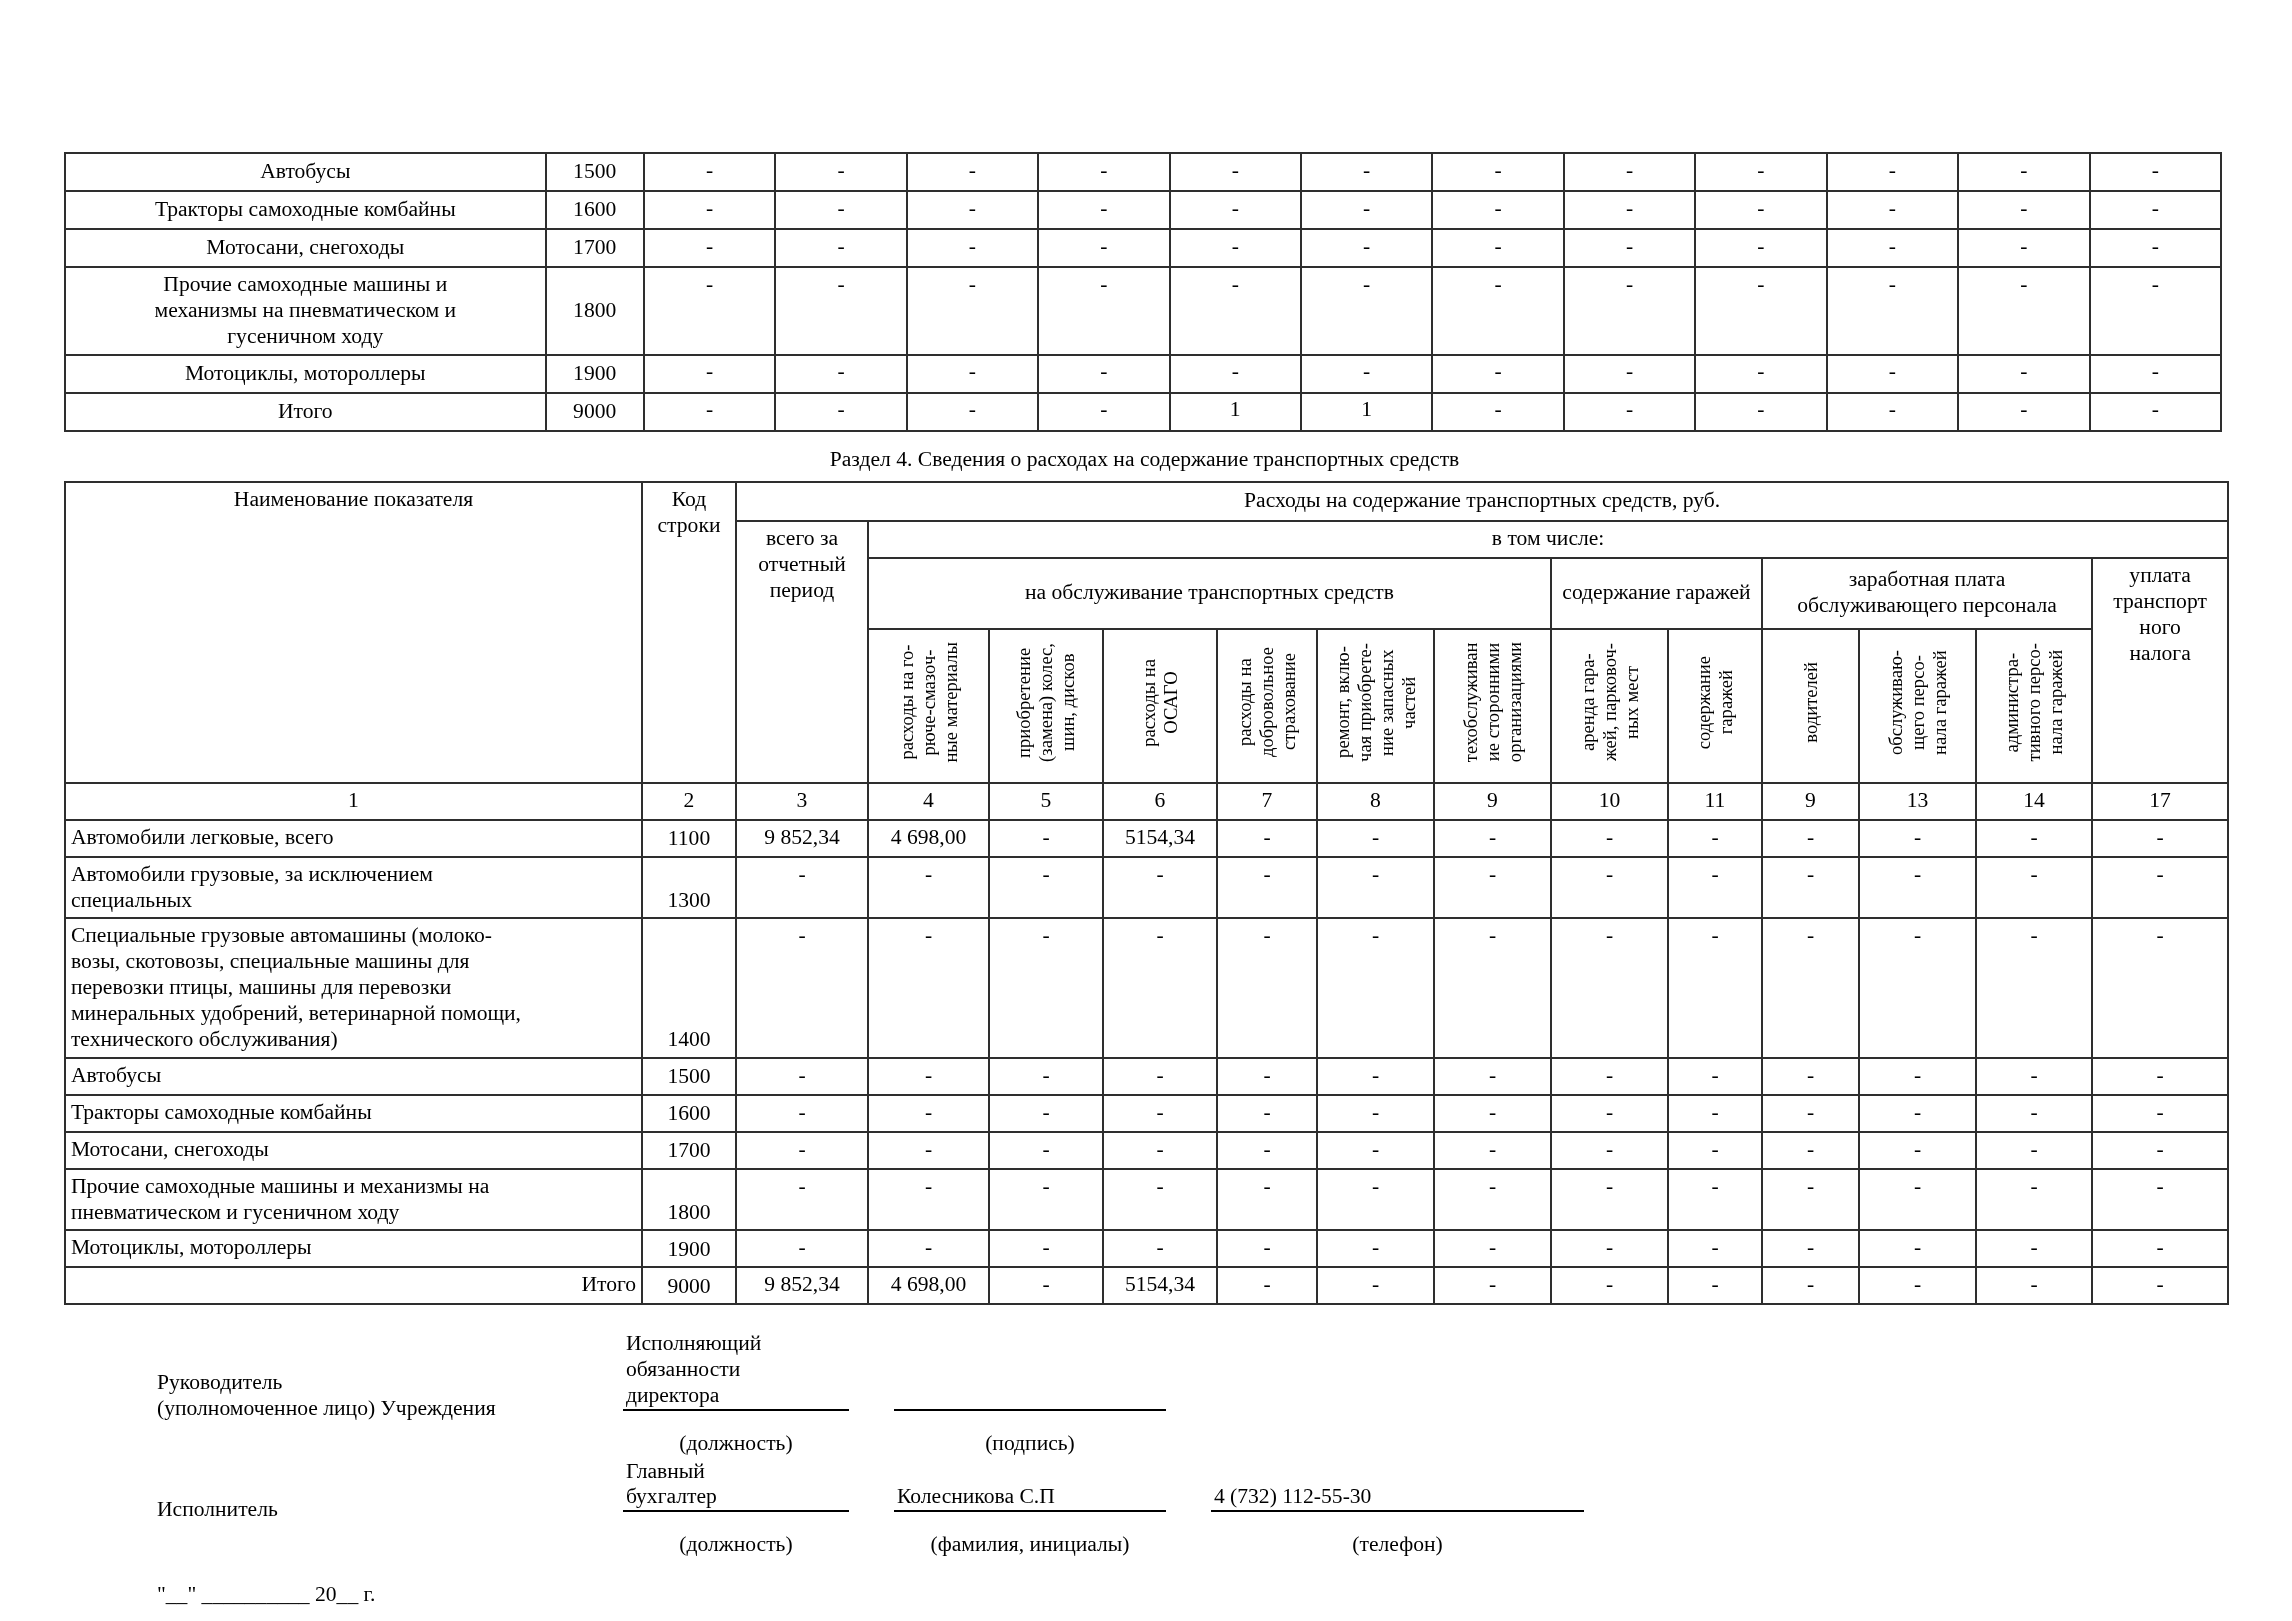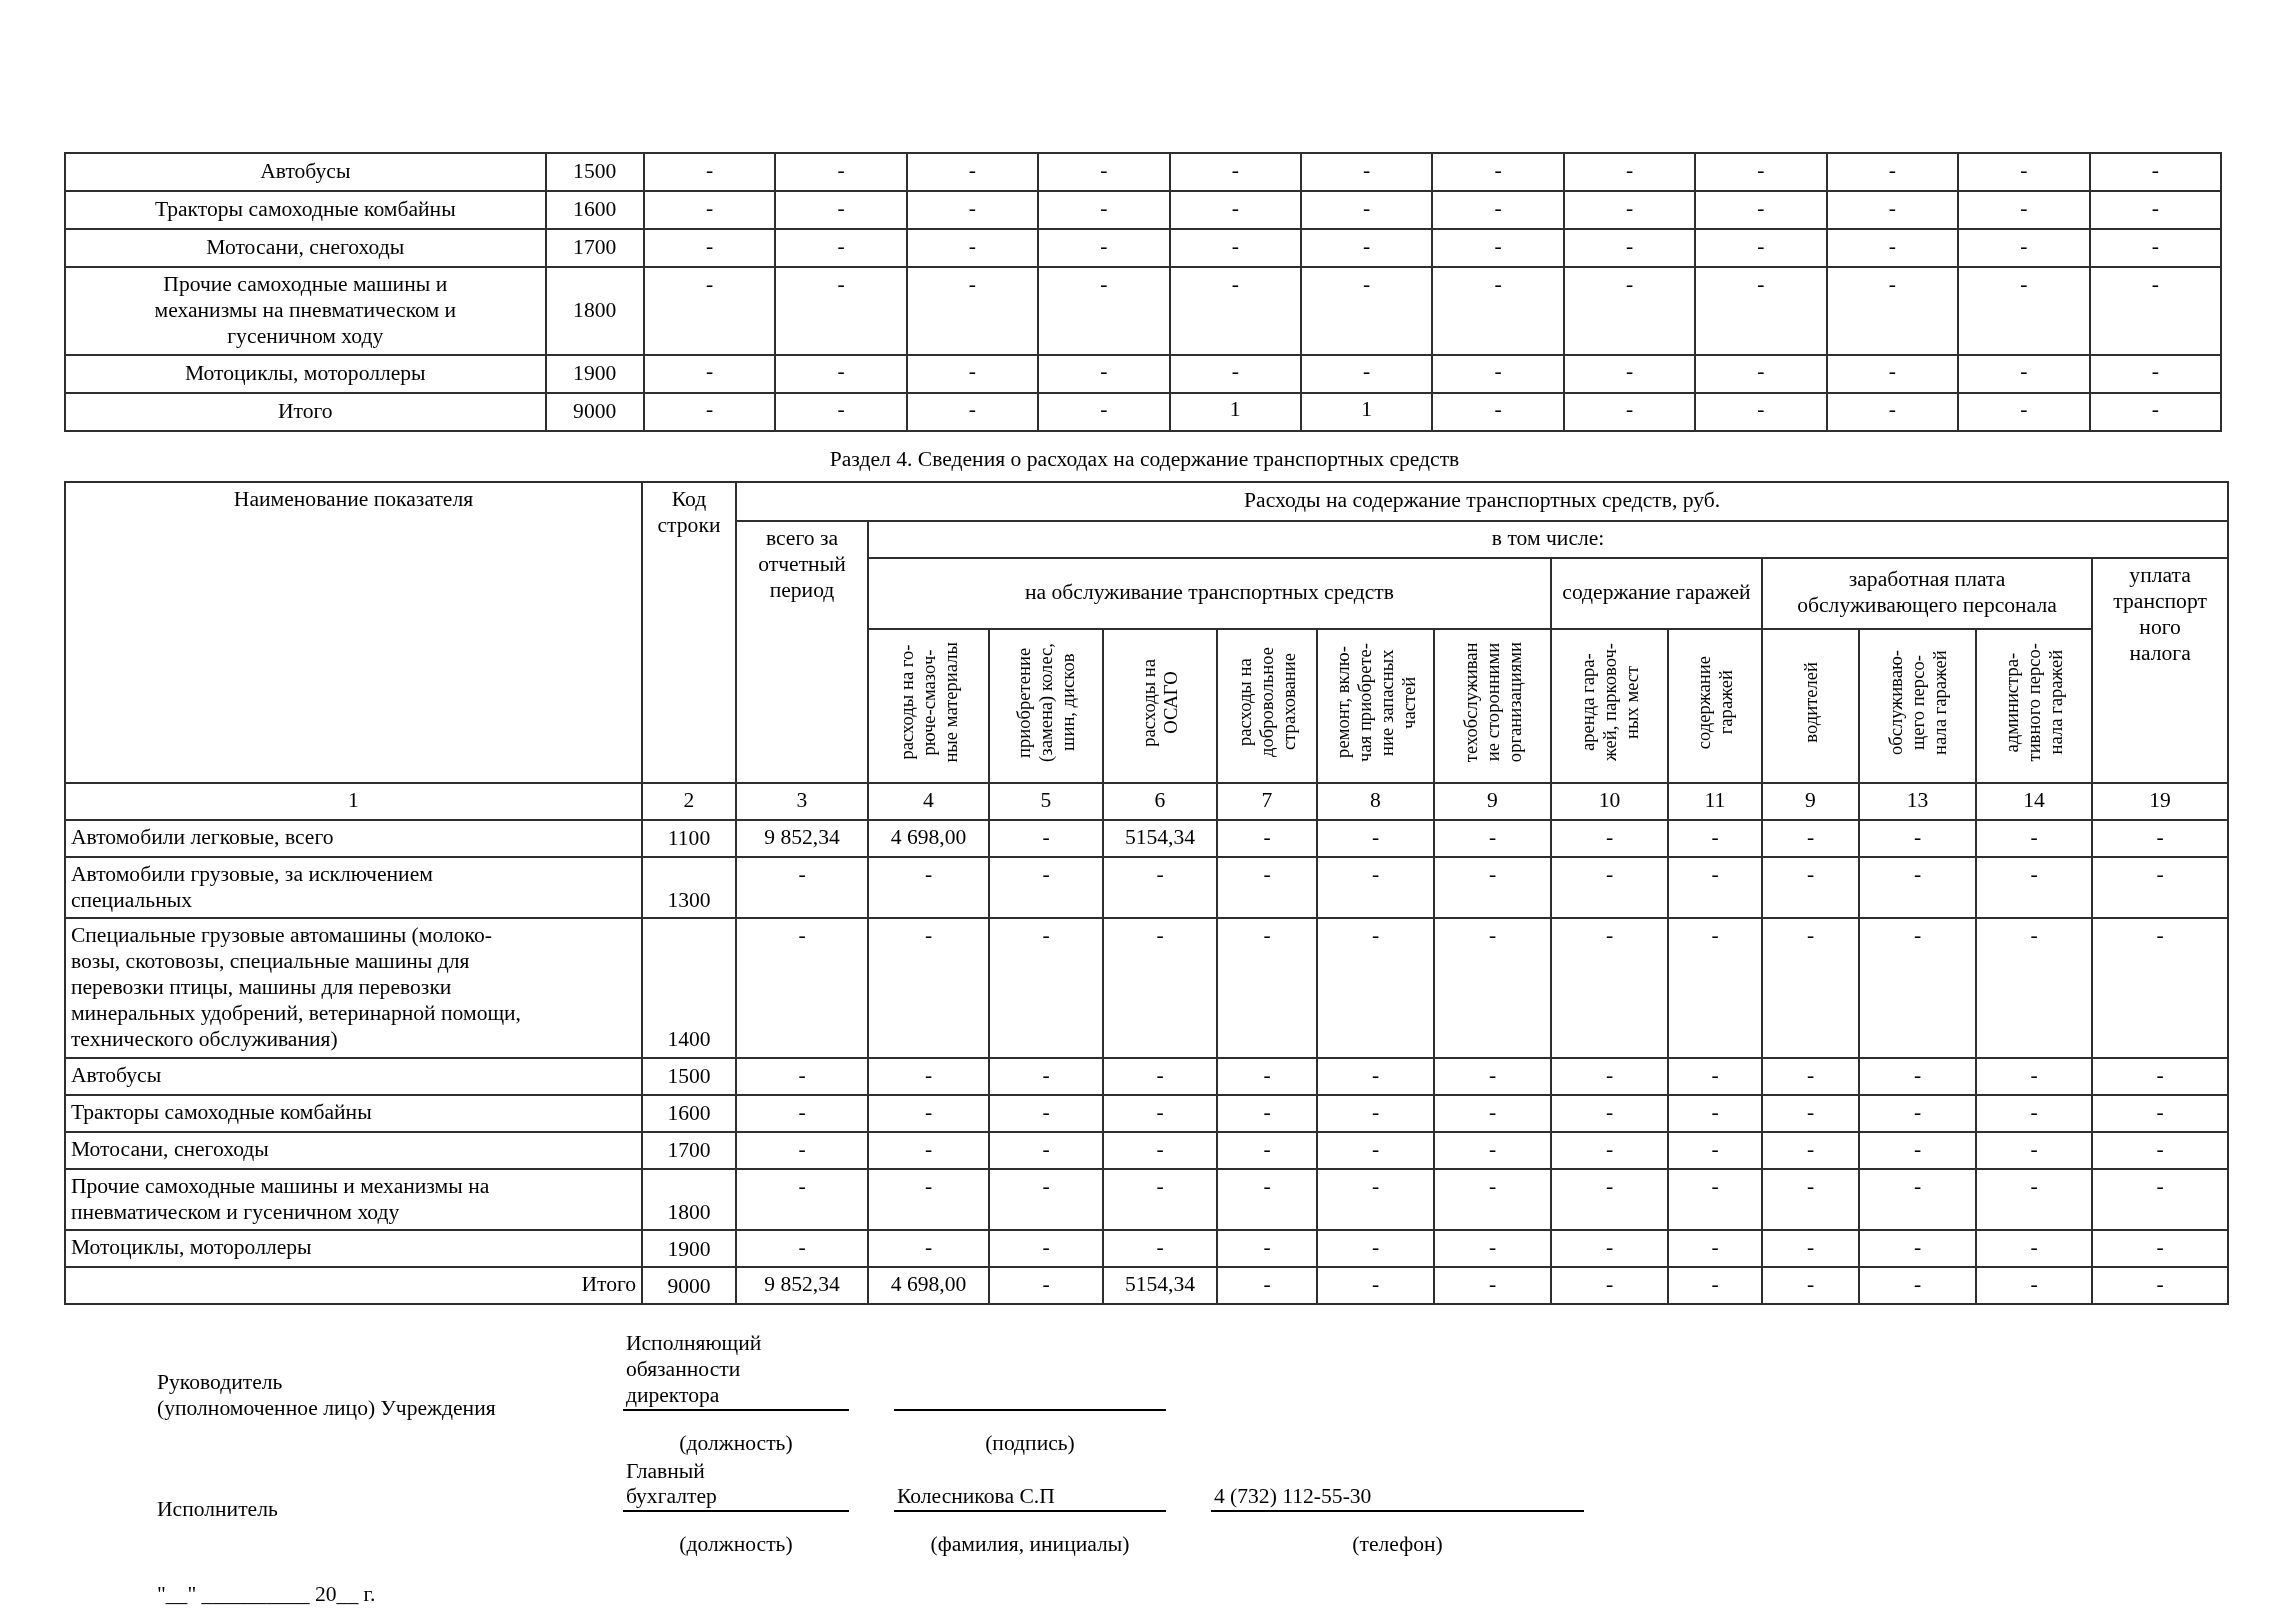--- a/index.html
+++ b/index.html
@@ -265,21 +265,21 @@
         <td class="num">5</td>
         <td class="num">6</td>
         <td class="num">7</td>
         <td class="num">8</td>
         <td class="num">9</td>
         <td class="num">10</td>
         <td class="num">11</td>
         <td class="num">9</td>
         <td class="num">13</td>
         <td class="num">14</td>
-        <td class="num">19</td>
+        <td class="num">17</td>
       </tr>
   </thead>
   <tbody id="t2-body">
       <tr>
         <td class="t2-lbl">Автомобили легковые, всего</td>
         <td class="t2-code">1100</td>
         <td class="t2-val">9 852,34</td>
         <td class="t2-val">4 698,00</td>
         <td class="t2-val">-</td>
         <td class="t2-val">5154,34</td>

